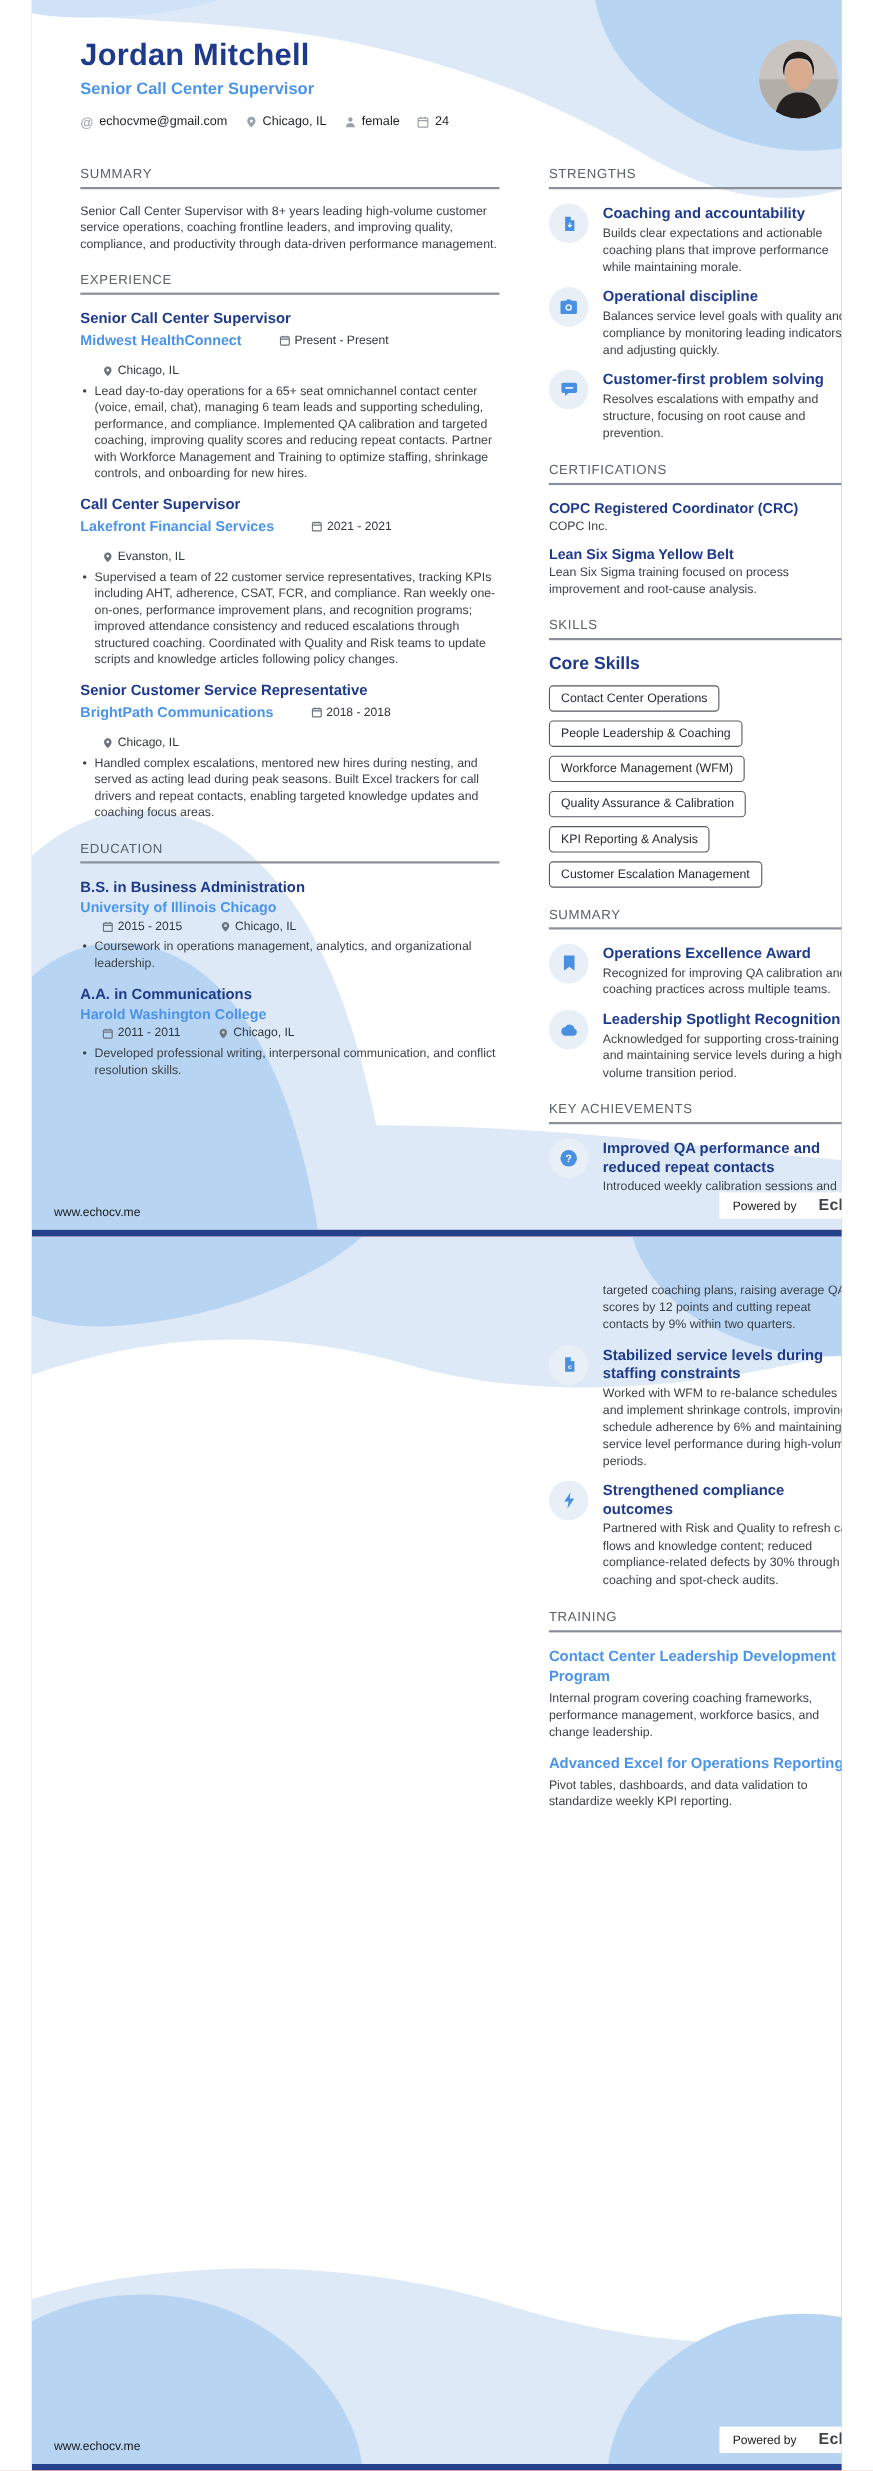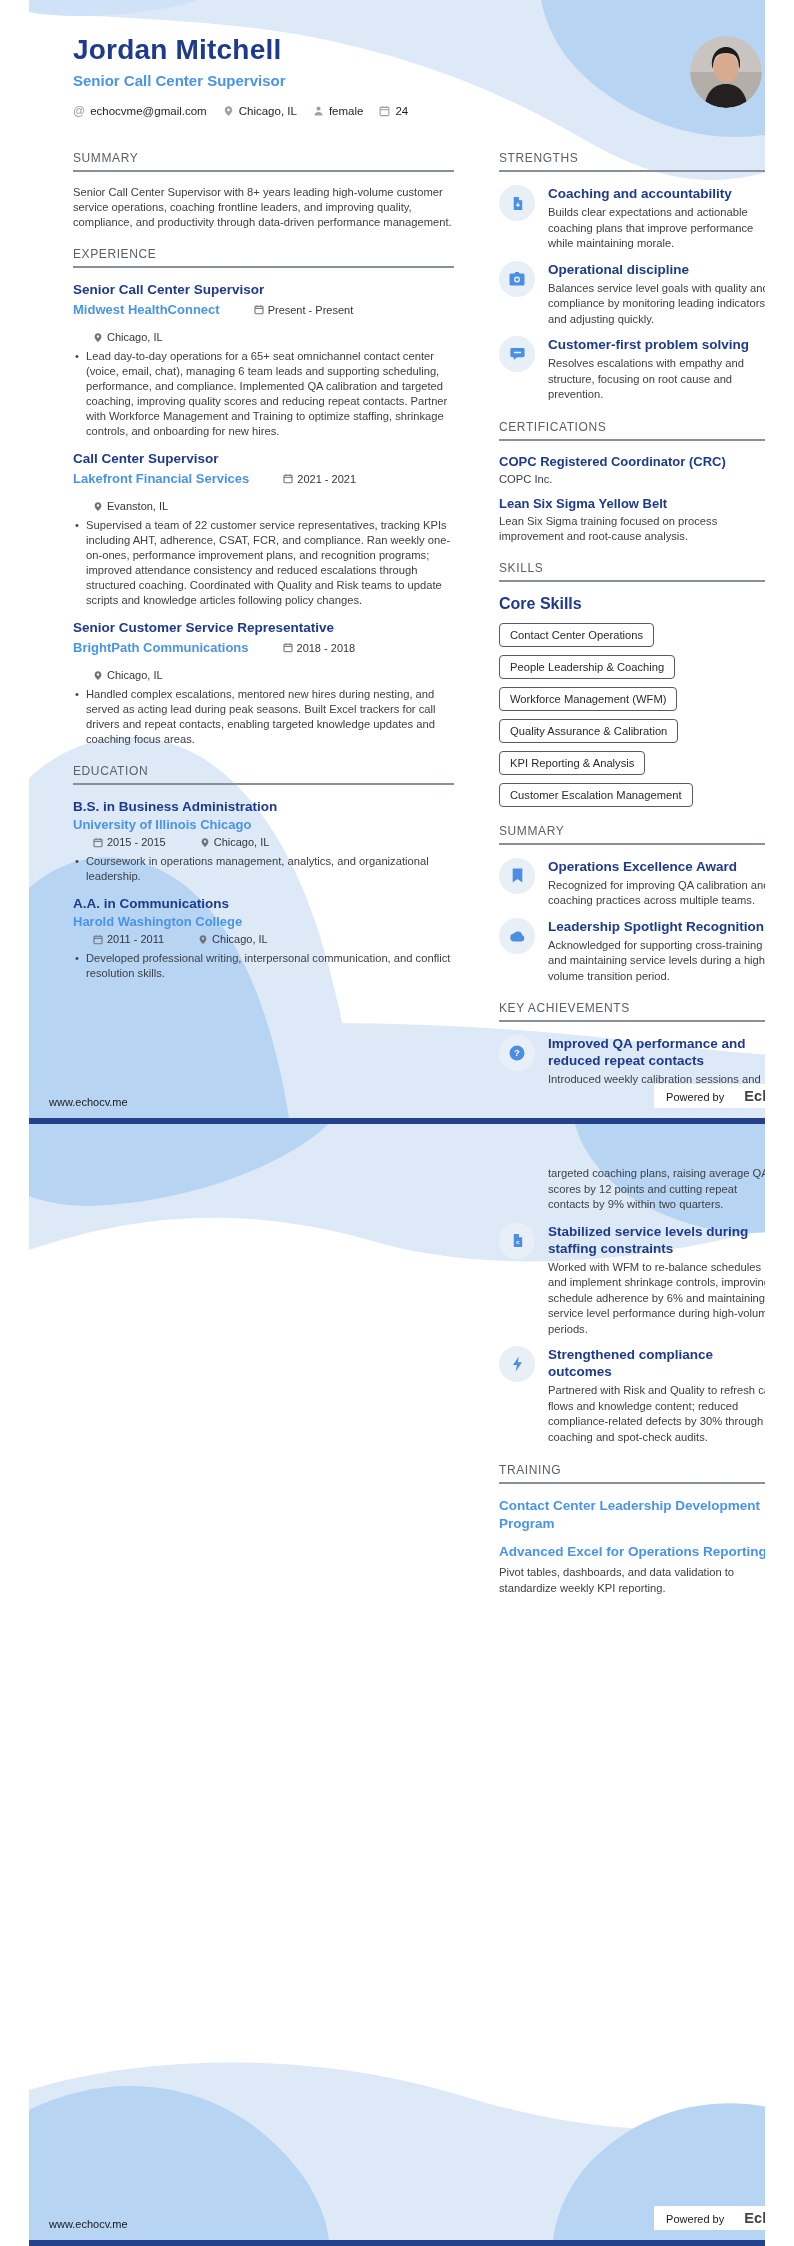--- a/index.html
+++ b/index.html
@@ -449,20 +449,21 @@
           <div class="item-title">Strengthened compliance outcomes</div>
           <div class="item-desc">Partnered with Risk and Quality to refresh call flows and knowledge content; reduced compliance-related defects by 30% through coaching and spot-check audits.</div>
         </div>
       </div>
 
       <div class="section" style="margin-top:18px; margin-bottom:0;">
         <div class="section-heading">TRAINING</div>
 
         <div class="training-item">
           <div class="training-title">Contact Center Leadership Development Program</div>
+          <div class="item-desc">Internal program covering coaching frameworks, performance management, workforce basics, and change leadership.</div>
         </div>
 
         <div class="training-item" style="margin-bottom:0;">
           <div class="training-title">Advanced Excel for Operations Reporting</div>
           <div class="item-desc">Pivot tables, dashboards, and data validation to standardize weekly KPI reporting.</div>
         </div>
       </div>
     </div>
 
     <div class="page-footer">

